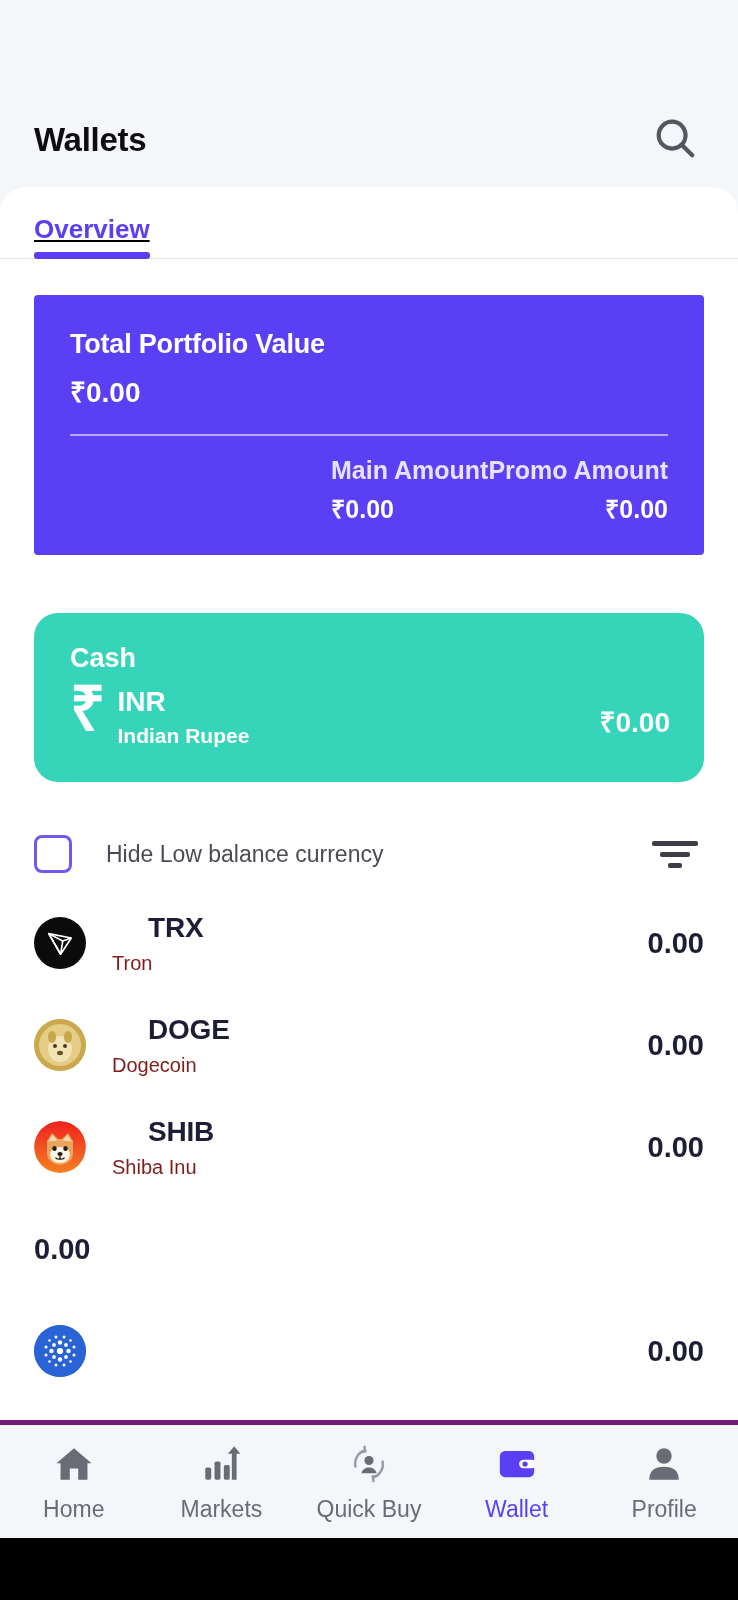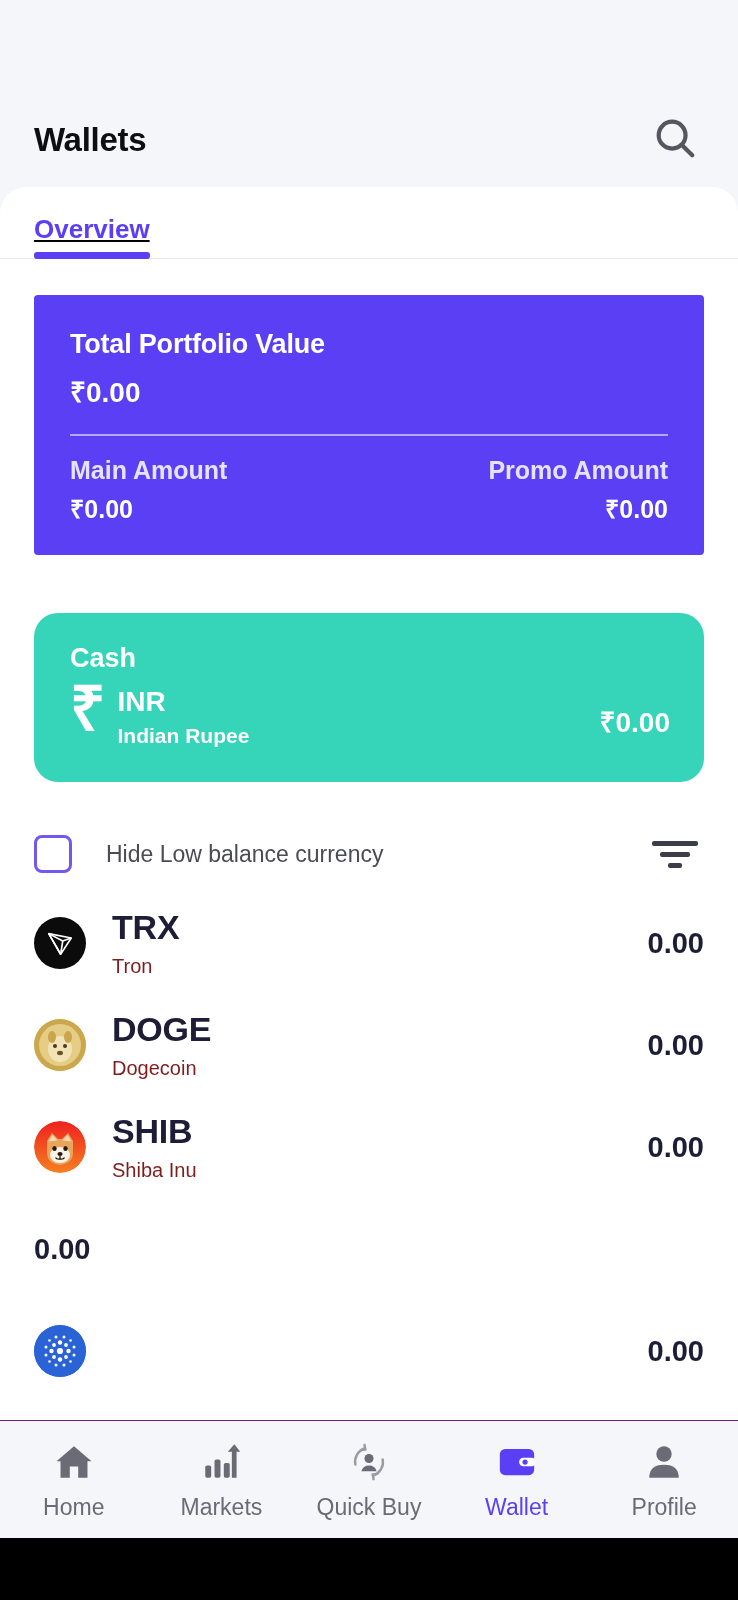--- a/index.html
+++ b/index.html
@@ -39,21 +39,21 @@
   .scroll { flex:1 1 auto; overflow:hidden; padding:0 34px; }
 
   
   .portfolio-card {
     margin-top:36px; background:#5B3FF5; border-radius:4px;
     padding:34px 36px 30px 36px; color:#ffffff;
   }
   .pc-title { font-size:27px; font-weight:bold; letter-spacing:-0.2px; }
   .pc-value { font-size:28px; font-weight:bold; margin-top:12px; }
   .pc-divider { height:2px; background:rgba(255,255,255,0.55); margin:24px 0 20px 0; }
-  .pc-row { display:flex; justify-content:space-between; align-items:flex-start;gap:20px; }
+  .pc-row { display:flex; justify-content:flex-end; align-items:flex-start; }
   .pc-col { display:flex; flex-direction:column; }
   .pc-col.right { align-items:flex-end; }
   .pc-sublabel { font-size:25px; font-weight:bold; color:#e6e2ff; }
   .pc-subvalue { font-size:25px; font-weight:bold; color:#ffffff; margin-top:6px; }
 
   
   .cash-card {
     margin-top:58px; background:#36D4B8; border-radius:24px;
     padding:30px 34px 34px 36px; color:#ffffff; position:relative;
   }
@@ -74,28 +74,28 @@
   .filter-icon { width:58px; height:40px; display:flex; flex-direction:column; align-items:center; justify-content:center; gap:6px; }
   .fbar { background:#3d3d47; border-radius:2px; height:5px; }
   .fbar.b1 { width:46px; } .fbar.b2 { width:30px; } .fbar.b3 { width:14px; }
 
   
   .coin-list { margin-top:18px; }
   .coin-row { display:flex; align-items:center; justify-content:space-between; height:102px; }
   .coin-left { display:flex; align-items:center; }
   .coin-icon { width:52px; height:52px; border-radius:50%; flex:0 0 auto; display:flex; align-items:center; justify-content:center; overflow:hidden; position:relative; }
   .coin-text { margin-left:26px; display:flex; flex-direction:column; }
-  .coin-code { font-size:34px; font-weight:bold; color:#1d1d35; letter-spacing:-0.2px; }
+  .coin-code { font-size:28px; font-weight:bold; color:#1d1d35; letter-spacing:-0.2px;margin-left:36px; }
   .coin-name { font-size:20px; color:#7f1d1d; margin-top:8px; }
   .coin-balance { font-size:29px; font-weight:bold; color:#1d1d35; }
 
   
   .bottomnav {
     height:118px; flex:0 0 auto; background:#F4F6FA;
-    border-top:1px solid #701a75; display:flex; align-items:center;
+    border-top:5px solid #701a75; display:flex; align-items:center;
   }
   .nav-item { flex:1 1 0; display:flex; flex-direction:column; align-items:center; justify-content:center; gap:9px; }
   .nav-icon { height:46px; display:flex; align-items:center; justify-content:center; }
   .nav-label { font-size:23px; color:#6b6b76; }
   .nav-item.active .nav-label { color:#5B3FF5; }
   .gesturebar { height:62px; flex:0 0 auto; background:#000000; }
 </style>
 </head>
 <body>
 

